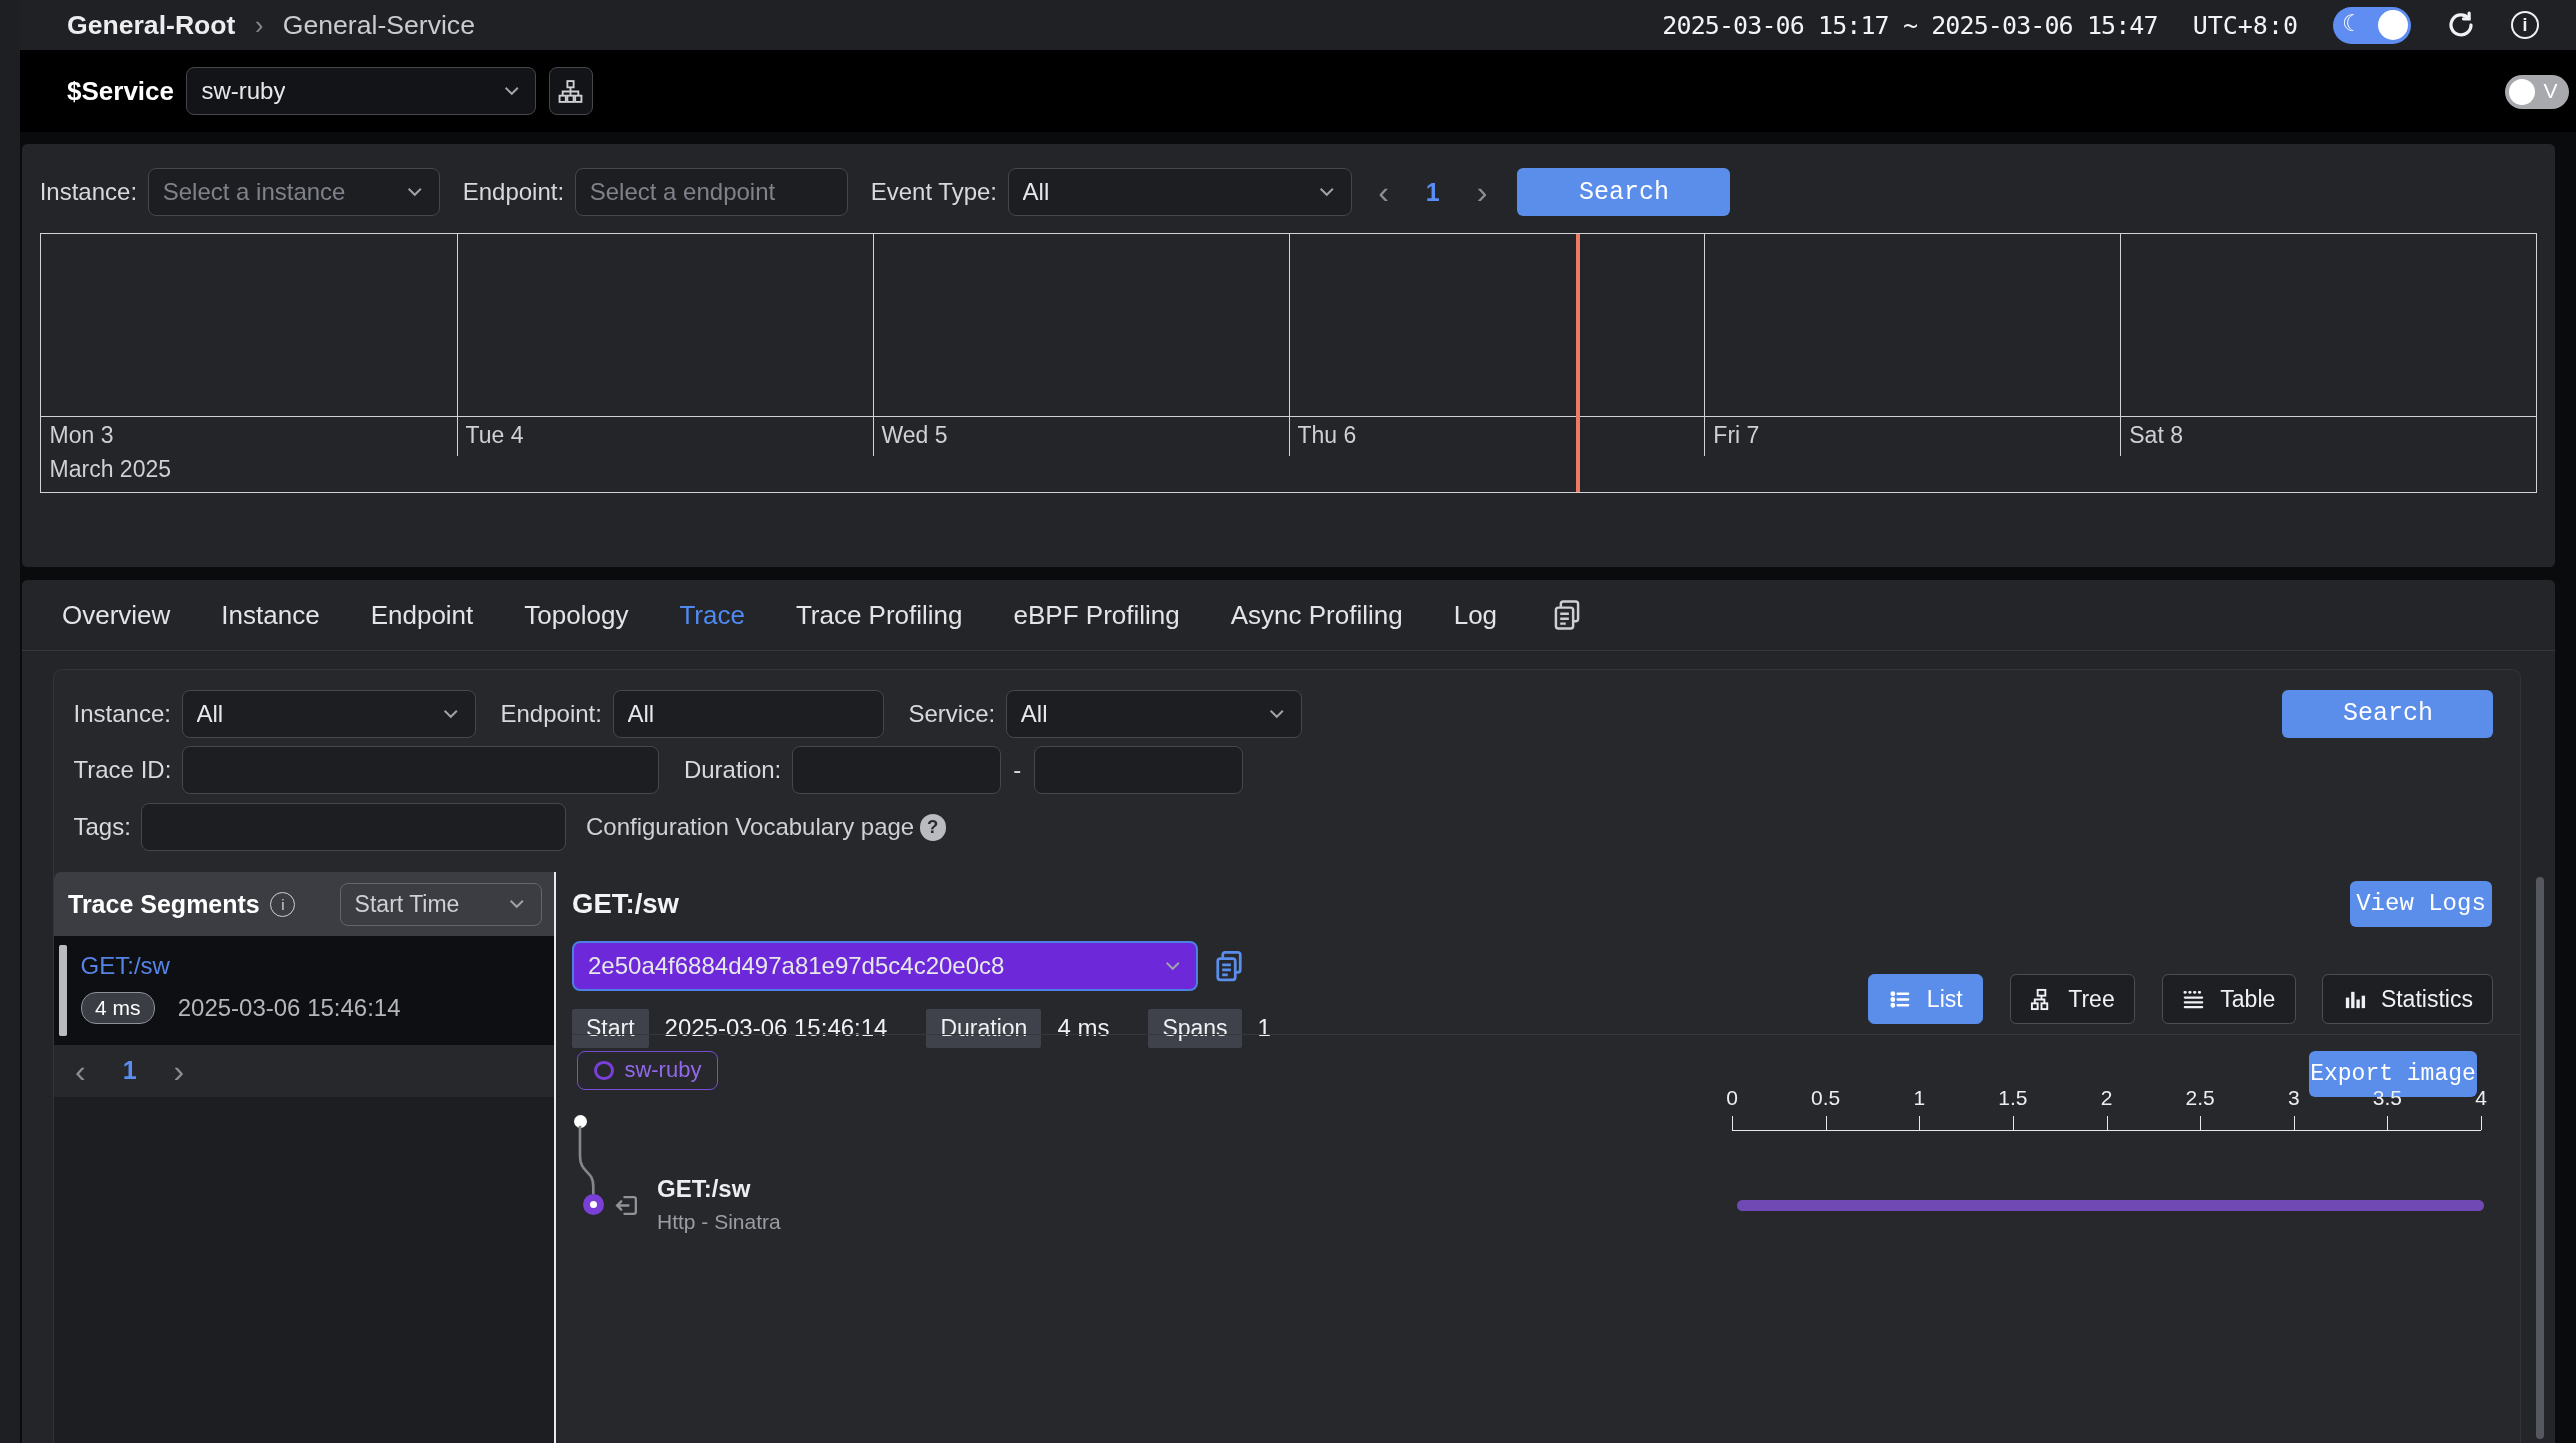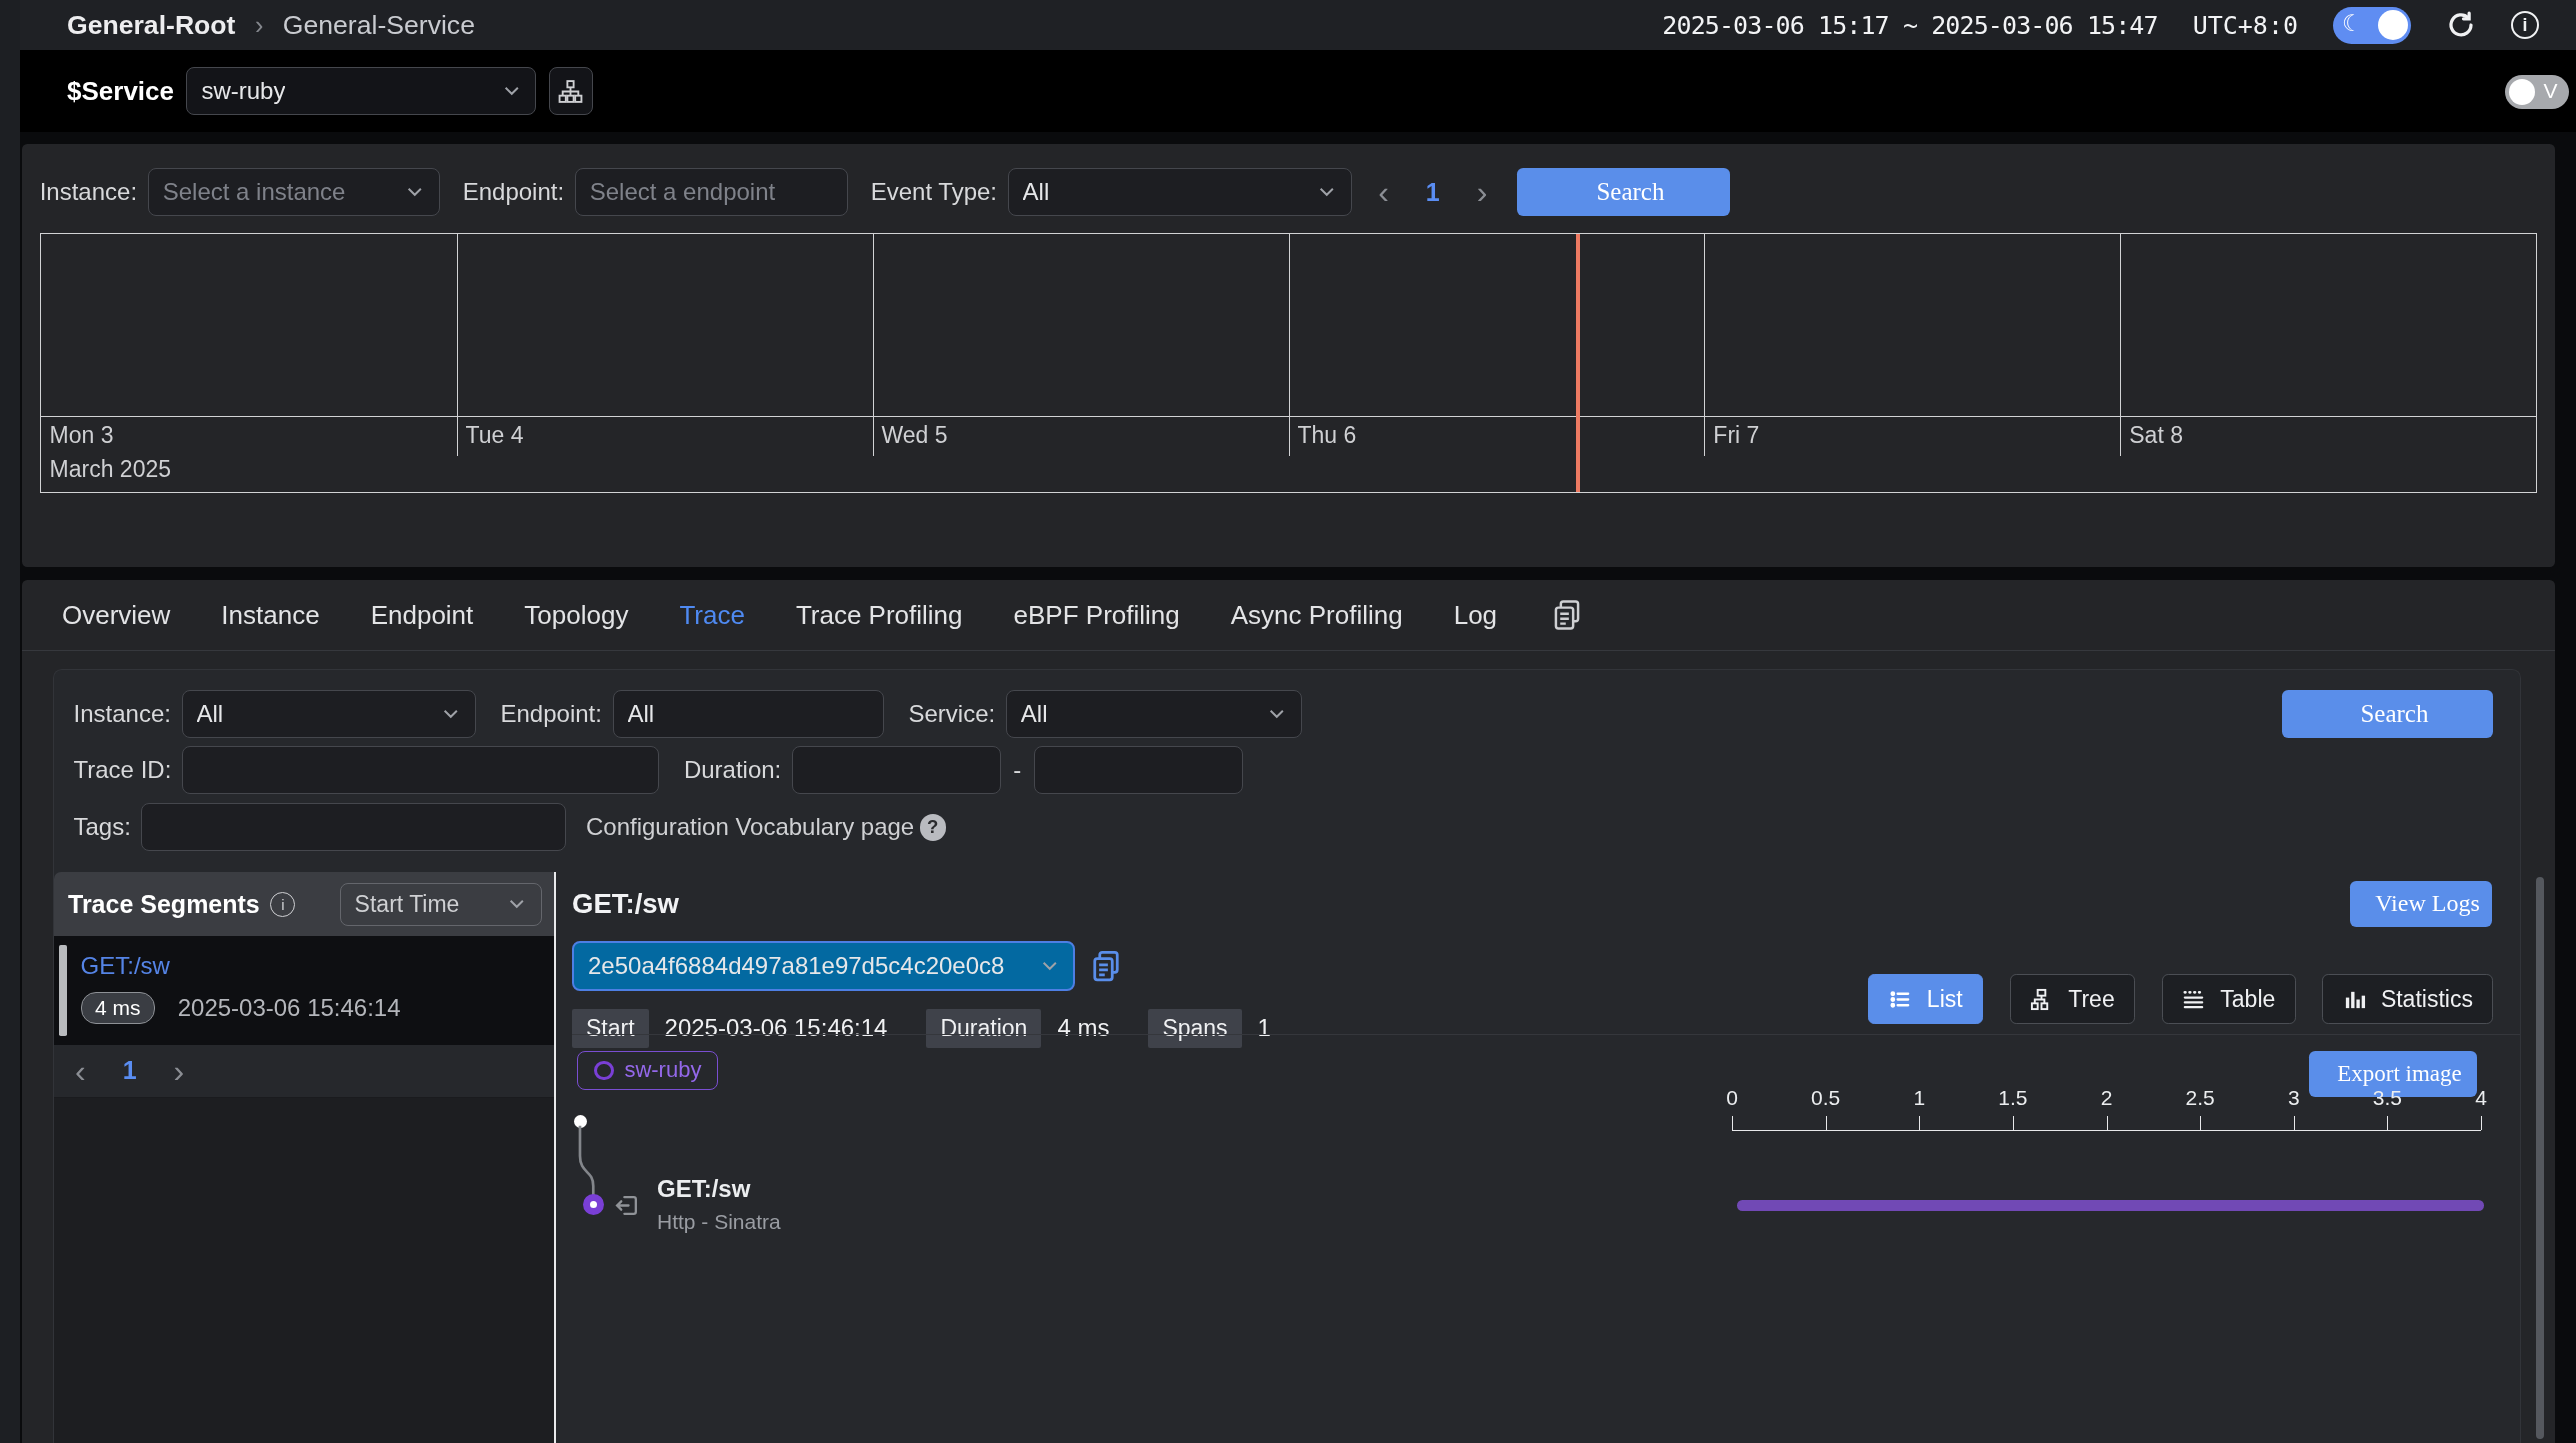--- a/index.html
+++ b/index.html
@@ -53,21 +53,21 @@
   .ev-row { display:flex; align-items:center; height:50px; margin:23px 0 0 17.7px; }
   .f-label { font-size:24px; color:#d8d9db; margin-right:10.6px; white-space:nowrap; }
   .ctl-sel { background:#1d1e22; }
   .inp { height:48px; border:1.8px solid #45474d; border-radius:8px; background:#1d1e22; padding:0 14px;
          font-size:24px; color:#e6e7e9; font-family:"Liberation Sans",sans-serif; outline:none; }
   .inp::placeholder { color:#7f828a; }
   .pager { display:flex; align-items:center; gap:37px; margin:0 30px 0 26.6px; }
   .pg-arrow { font-size:32px; color:#8b8e94; line-height:1; }
   .pg-num { font-size:25px; font-weight:bold; color:#5a8df2; }
   .btn-blue { background:#5a8eea; color:#fff; border:none; border-radius:6.2px; font-size:25px;
-              font-family:Liberation Serif, serif; display:inline-flex; align-items:center; justify-content:center;padding-left:13px; }
+              font-family:Liberation Mono, monospace; display:inline-flex; align-items:center; justify-content:center; }
   .btn-search-ev { width:213px; height:48px; }
 
   
   .calendar { position:absolute; left:17.7px; right:17.7px; top:89px; height:260px; border:1.8px solid #d2d3d5; }
   .day-line { position:absolute; top:0; height:222px; width:0; border-left:1.8px solid #d2d3d5; }
   .cal-sep { position:absolute; left:0; right:0; top:182px; border-top:1.8px solid #d2d3d5; }
   .day-label { position:absolute; top:188px; font-size:23px; color:#cfd0d3; }
   .month-label { position:absolute; left:8.9px; bottom:8.9px; font-size:23px; color:#cfd0d3; }
   .now-line { position:absolute; top:0; bottom:0; width:3.5px; background:#ed7a62; }
 
@@ -112,21 +112,21 @@
   .seg-time { font-size:24px; color:#b4b6bb; }
   .seg-pager { height:53px; background:#26282c; display:flex; align-items:center; padding-left:21px; border-bottom:1.8px solid #1a1b1e; }
   .seg-fill { flex:1; background:#1d1e21; }
 
   
   .detail { flex:1; position:relative; padding:8.9px 0 0 16px; }
   .detail-title-row { display:flex; align-items:center; justify-content:space-between; padding-right:28px; }
   .detail-title { font-size:27.5px; font-weight:bold; color:#f2f3f5; }
   .btn-viewlogs { width:142px; height:46px; font-size:24px; }
   .trace-sel-row { display:flex; align-items:center; gap:16px; margin-top:14px; }
-  .trace-sel { width:503px; height:50px; border:2.7px solid #4d7fe4; background:#0369a1; }
+  .trace-sel { width:626px; height:50px; border:2.7px solid #4d7fe4; background:#6d28d9; }
   .icon-copy-blue { width:30px; height:34px; }
   .meta-row { display:flex; align-items:center; gap:16px; margin-top:17.7px; }
   .pill { background:#3f424a; border-radius:2px; padding:6.2px 14px; font-size:23px; color:#f0f1f3; }
   .meta-val { font-size:24px; color:#f0f1f3; margin-right:23px; }
   .view-btns { position:absolute; right:26.6px; top:102px; display:flex; gap:26.6px; }
   .vbtn { height:50px; padding:0 19.5px; border-radius:6.2px; border:1.8px solid #4b4e54; background:#1d1f23;
           color:#f0f1f3; font-size:23px; display:inline-flex; align-items:center; gap:15px; }
   .vbtn.active { background:#5a8eea; border-color:#5a8eea; color:#fff; }
   .vbtn svg { width:23px; height:23px; }
 

